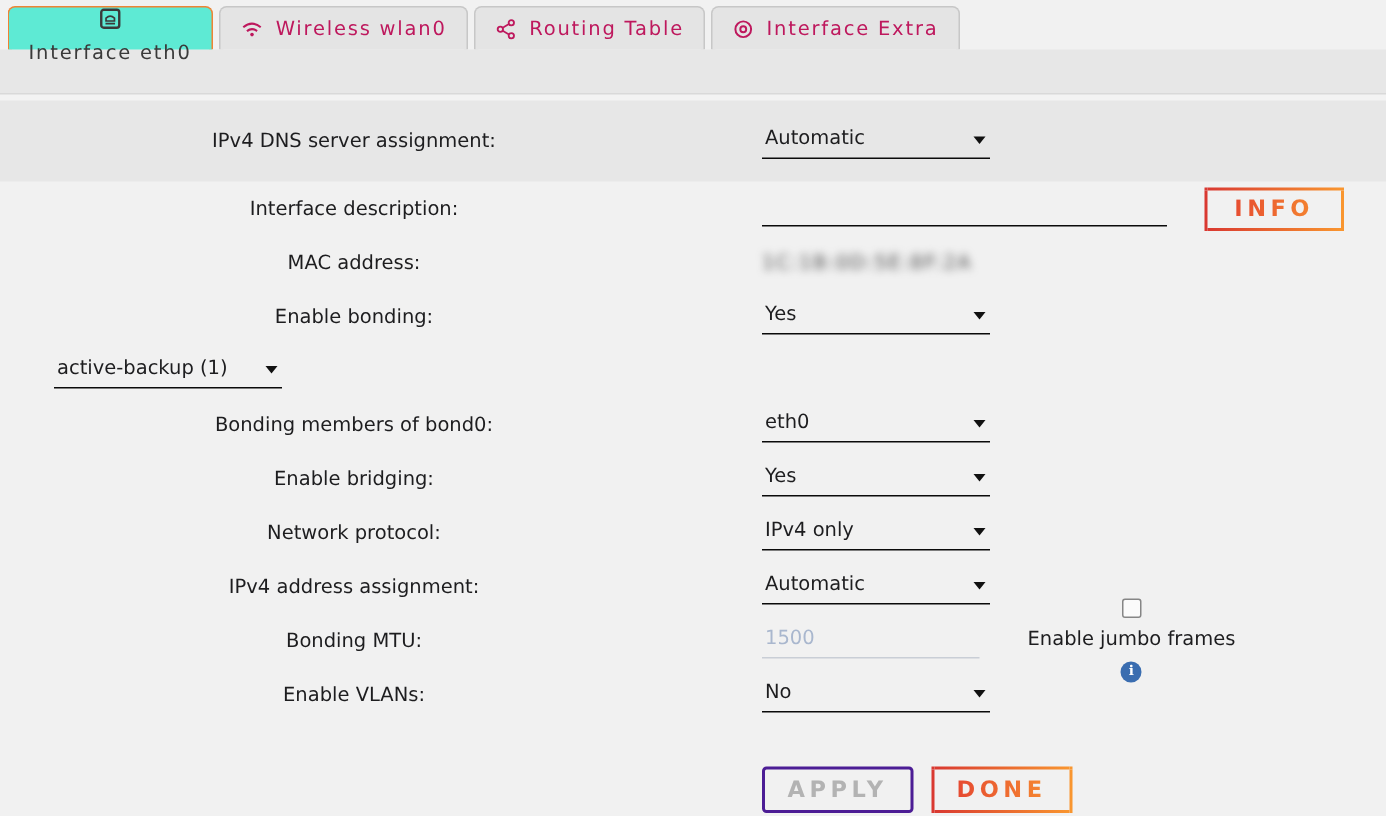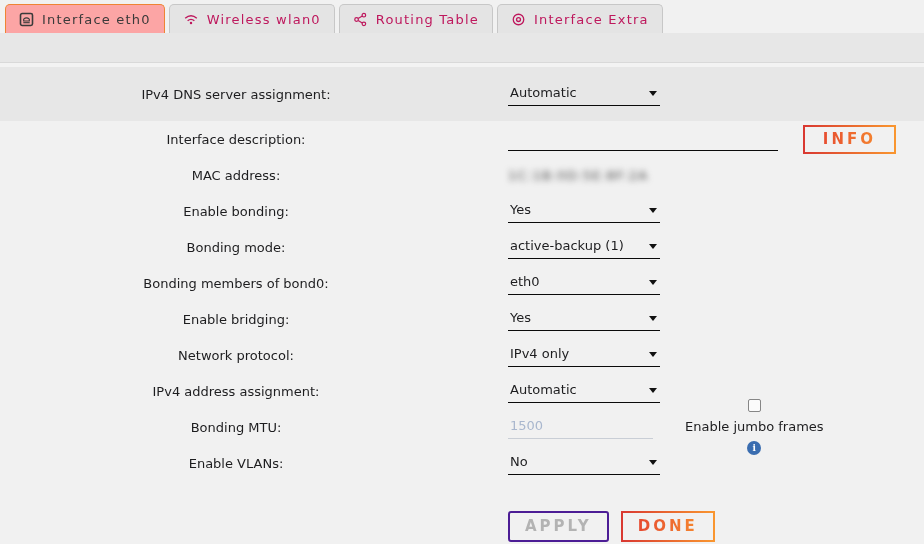--- a/index.html
+++ b/index.html
@@ -22,23 +22,24 @@
     display:flex; align-items:center; gap:8px;
     height:29px; padding:0 13px;
     margin-right:4px;
     background:#e4e4e4;
     border:1px solid #c7c7c7; border-bottom:none;
     border-radius:5px 5px 0 0;
     color:#be185d; letter-spacing:1.2px;
     cursor:pointer; white-space:nowrap;
   }
   .tab.active {
-    background:#fca5a5;
+    background:#5eead4;
     border:1px solid #ee8434; border-bottom:none;
     color:#3a3a3a;
+    flex-direction:column;
   }
   .tab .ticon { display:flex; align-items:center; }
   .tab svg { display:block; }
 
   
   .band { height:29px; background:#e7e7e7; }
   .divider { height:5px; background:#f3f3f3; border-top:1px solid #d9d9d9; }
   .panel {
     height:54px; background:#e7e7e7;
     display:flex; align-items:center;
@@ -198,21 +199,20 @@
       <div class="label">Enable bonding:</div>
       <div class="ctrl">
         <div class="select">
           <span>Yes</span>
           <span class="caret"></span>
         </div>
       </div>
     </div>
 
     <div class="row">
-      <div class="label">Bonding mode:</div>
       <div class="ctrl">
         <div class="select">
           <span>active-backup (1)</span>
           <span class="caret"></span>
         </div>
       </div>
     </div>
 
     <div class="row">
       <div class="label">Bonding members of bond0:</div>

